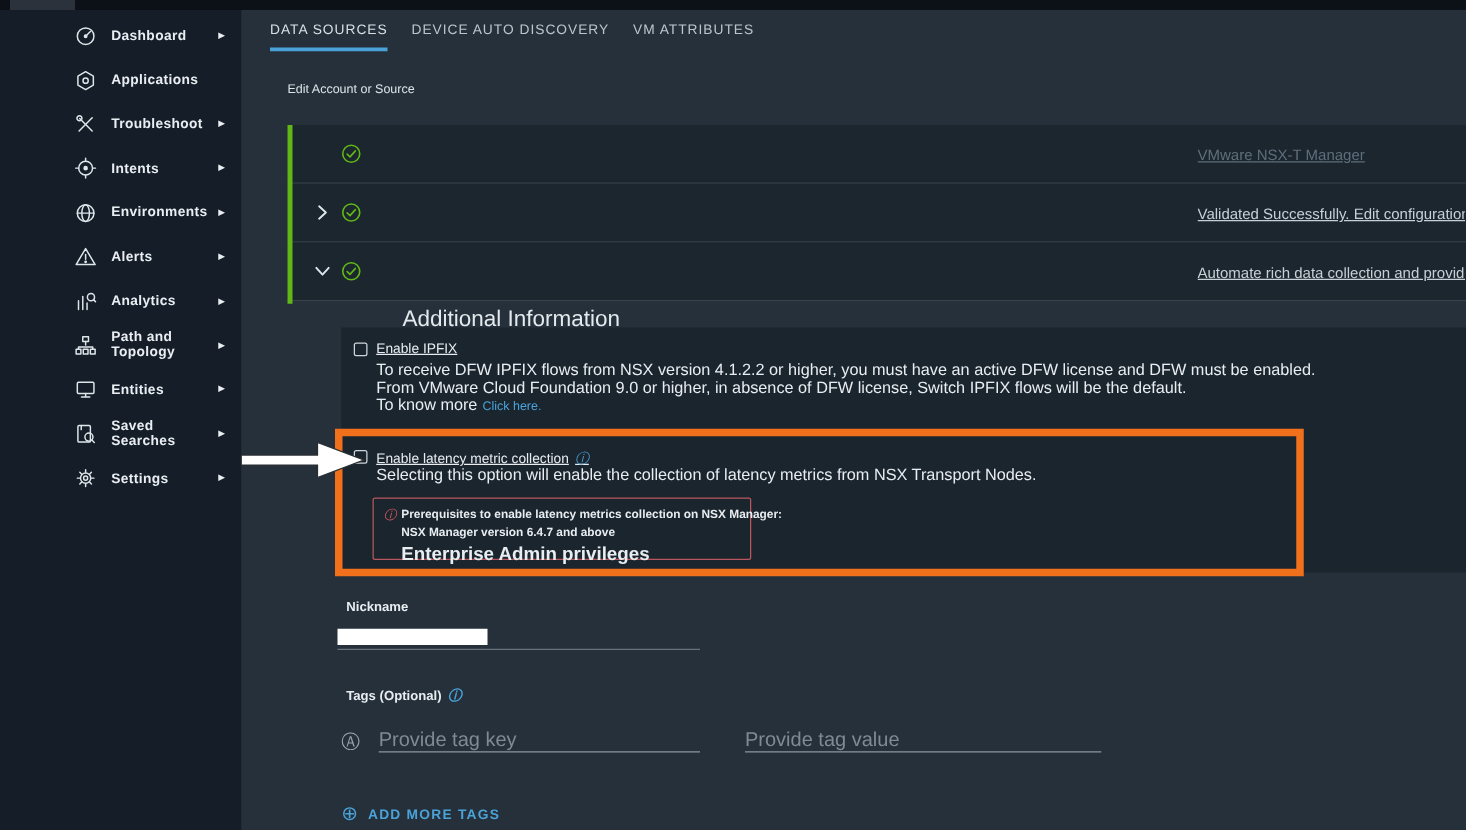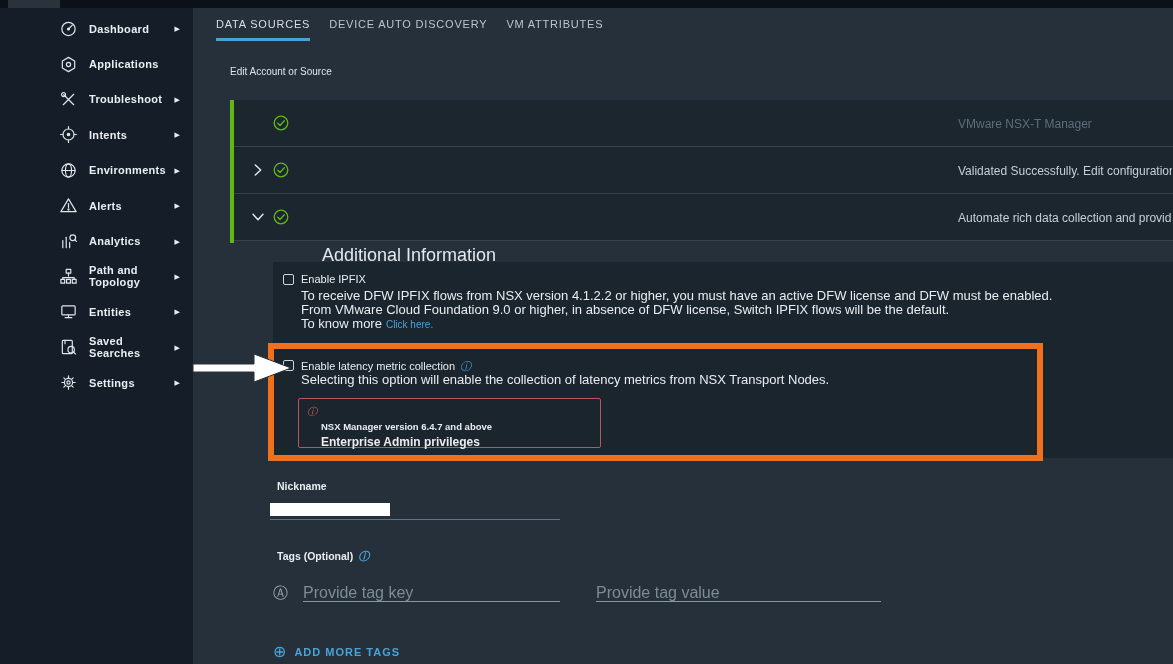--- a/index.html
+++ b/index.html
@@ -30,53 +30,53 @@
 
   .page-title { position:absolute; left:230px; top:66px; font-size:10px; color:#dde4e9; }
 
   
   .accordion { position:absolute; left:230px; top:100px; right:0; }
   .acc-row { height:47px; background:#1b262f; border-bottom:1px solid #37424b; position:relative; cursor:pointer; }
   .acc-chevron { position:absolute; left:19px; top:14px; width:18px; height:18px; }
   .acc-chevron svg { stroke:#dfe6ea; fill:none; stroke-width:1.7; stroke-linecap:round; stroke-linejoin:round; }
   .acc-check { position:absolute; left:42px; top:14px; width:18px; height:18px; }
   .acc-title { position:absolute; left:92px; top:15px; font-size:18px; color:#e3e9ed;margin-top:36px; }
-  .acc-detail { position:absolute; left:728px; right:1px; top:17px; font-size:12px; color:#c8cfd5; white-space:nowrap; overflow:hidden; }
+  .acc-detail { position:absolute; left:728px; right:1px; top:17px; font-size:12px; color:#c8cfd5; white-space:nowrap; overflow:hidden;text-decoration:underline; }
   .acc-row.dim .acc-title, .acc-row.dim .acc-detail { color:#5f6e7a; }
   .green-bar { position:absolute; left:230px; top:100px; width:4px; height:143px; background:#61b715; z-index:3; }
 
   
   .card { position:absolute; left:273px; top:262px; right:0; height:196px; background:#1b252e; }
 
   .checkbox { position:absolute; width:11px; height:11px; border:1px solid #cfd6db; border-radius:2px; background:transparent; cursor:pointer; }
   .cb-ipfix { left:283px; top:274px; }
   .cb-latency { left:283px; top:360px; }
 
-  .cb-label { position:absolute; font-size:11px; color:#e8edf1; white-space:nowrap; }
+  .cb-label { position:absolute; font-size:11px; color:#e8edf1; white-space:nowrap;text-decoration:underline; }
   .lbl-ipfix { left:301px; top:273px; }
   .lbl-latency { left:301px; top:359px; }
   .info-icon { color:#4aa2d9; font-size:11px; font-style:italic; margin-left:5px; cursor:pointer; }
 
   .body-line { position:absolute; left:301px; font-size:13px; color:#e8edf1; white-space:nowrap; }
   .ipfix-l1 { top:288px; }
   .ipfix-l2 { top:302px; }
   .ipfix-l3 { top:316px; }
   .link { font-size:10px; color:#4aa2d9; cursor:pointer; margin-left:4px; }
   .latency-desc { top:372px; }
 
   
   .orange-box { position:absolute; left:268px; top:343px; width:775px; height:118px; border:6px solid #f0701b; z-index:6; pointer-events:none; }
   .arrow { position:absolute; left:192px; top:351px; width:103px; height:34px; z-index:7; pointer-events:none; }
 
   
   .prereq { position:absolute; left:298px; top:398px; width:303px; height:50px; border:1px solid #b9565e; border-radius:2px; }
   .prereq-icon { position:absolute; left:8px; top:6px; font-size:10px; font-style:italic; color:#e15d63; }
   .prereq-title { position:absolute; left:22px; top:7px; font-size:9.5px; font-weight:bold; color:#e8edf1; white-space:nowrap; }
   .prereq-item1 { position:absolute; left:22px; top:21.5px; font-size:9.5px; font-weight:bold; color:#e8edf1; white-space:nowrap; }
-  .prereq-item2 { position:absolute; left:22px; top:36px; font-size:12px; font-weight:bold; color:#e8edf1; white-space:nowrap; }
+  .prereq-item2 { position:absolute; left:22px; top:36px; font-size:15px; font-weight:bold; color:#e8edf1; white-space:nowrap; }
 
   
   .nickname-label { position:absolute; left:277px; top:480px; font-size:10.5px; font-weight:bold; color:#e8edf1; }
   .nickname-input { position:absolute; left:270px; top:502px; width:290px; height:18px; background:transparent; border:none; border-bottom:1px solid #66727d; color:#e8edf1; font-size:12px; outline:none; }
   .nickname-redacted { position:absolute; left:270px; top:503px; width:120px; height:13px; background:#ffffff; }
 
   
   .tags-label-row { position:absolute; left:277px; top:549px; font-size:10.5px; font-weight:bold; color:#e8edf1; }
   .tag-marker { position:absolute; left:273px; top:584px; font-size:15px; color:#9aa5ad; }
   .tag-input { position:absolute; top:584px; height:18px; background:transparent; border:none; border-bottom:1px solid #8b959d; color:#fdba74; font-size:16px; outline:none; }
@@ -304,20 +304,21 @@
 </div>
 
 <div class="checkbox cb-latency"></div>
 <div class="cb-label lbl-latency">
   <span>Enable latency metric collection</span><span class="info-icon">ⓘ</span>
 </div>
 <div class="body-line latency-desc">Selecting this option will enable the collection of latency metrics from NSX Transport Nodes.</div>
 
 <div class="prereq">
   <span class="prereq-icon">ⓘ</span>
+  <span class="prereq-title">Prerequisites to enable latency metrics collection on NSX Manager:</span>
   <span class="prereq-item1">NSX Manager version 6.4.7 and above</span>
   <span class="prereq-item2">Enterprise Admin privileges</span>
 </div>
 
 <div class="orange-box"></div>
 <svg class="arrow" viewBox="0 0 103 34">
   <polygon points="1,13 62,13 62,3 99,17 62,31 62,21 1,21" fill="#ffffff" stroke="#2a2f35" stroke-width="1"></polygon>
 </svg>
 
 <div class="nickname-label">Nickname</div>

